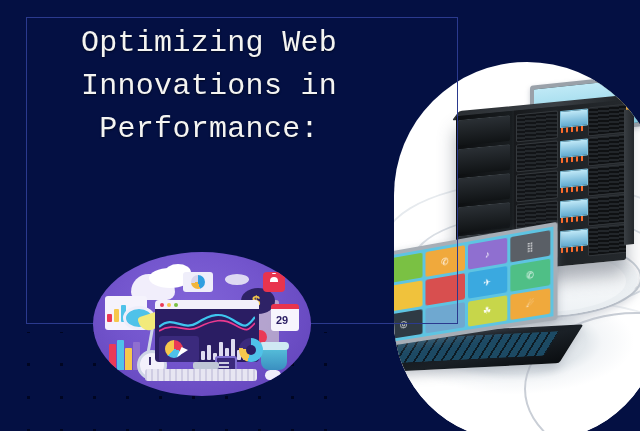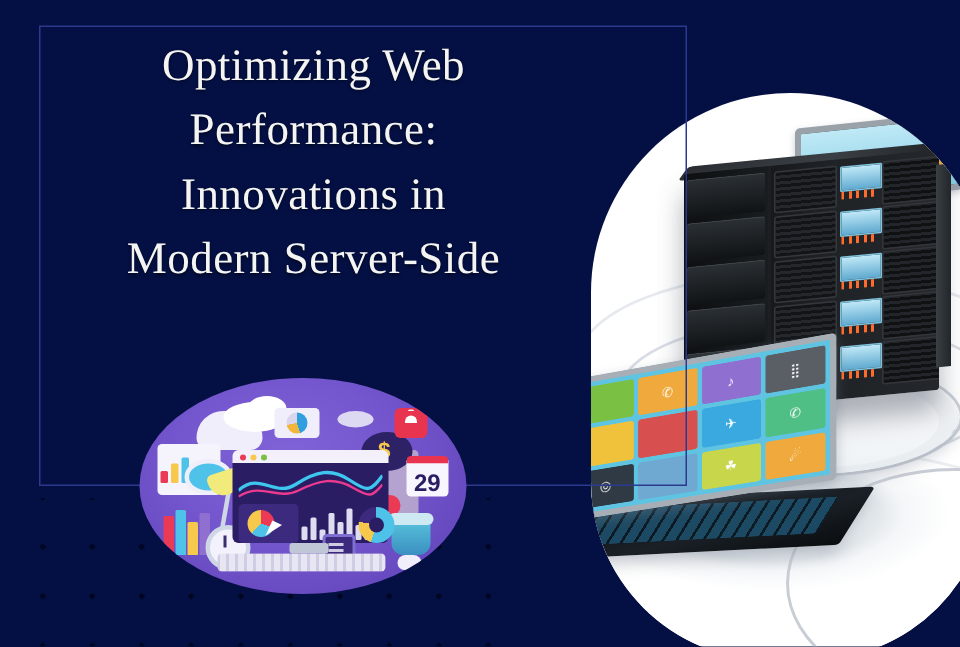--- a/index.html
+++ b/index.html
@@ -183,21 +183,21 @@
   .headline{
     position:absolute;left:18px;top:22px;width:382px;
     z-index:5;
     text-align:center;
     color:#f4f4f2;
     font-size:30px;
     line-height:43px;
     letter-spacing:.3px;
     text-shadow:0 1px 2px rgba(0,0,0,.55);
   }
-  .headline .ln{display:block;white-space:nowrap;}
+  .headline .ln{display:block;white-space:nowrap;font-family:Liberation Mono, monospace;}
 
   
   .illus{
     position:absolute;left:93px;top:252px;width:218px;height:144px;
     border-radius:50%;
     background:radial-gradient(ellipse at 45% 38%, #8164d8 0%, #7355cd 45%, #5d3fb4 100%);
     overflow:hidden;
     z-index:4;
   }
   .il{position:absolute;}
@@ -235,21 +235,21 @@
   .pie-top-c{left:98px;top:23px;width:14px;height:14px;border-radius:50%;
     background:conic-gradient(#2f9fe0 0 45%, #f2b63c 45% 72%, #d8d5ec 72% 100%);}
 
   .coin{left:148px;top:36px;width:34px;height:26px;background:#2e2266;border-radius:50%;}
   .coin b{position:absolute;left:11px;top:4px;color:#f6c84c;font-size:15px;font-weight:bold;font-family:"Liberation Sans",sans-serif;}
 
   .usr{left:170px;top:20px;width:22px;height:20px;background:#e8344e;border-radius:4px;}
   .usr i{position:absolute;left:7px;top:5px;width:8px;height:5px;border-radius:5px 5px 0 0;background:#fff;box-shadow:0 -6px 0 -2px #fff;}
 
   .cal{left:178px;top:52px;width:28px;height:22px;background:#f7f5fd;border-radius:3px;border-top:5px solid #e8344e;}
-  .cal span{position:absolute;left:5px;top:5px;font-size:16px;font-weight:bold;color:#2a1d63;font-family:"Liberation Sans",sans-serif;}
+  .cal span{position:absolute;left:5px;top:5px;font-size:11px;font-weight:bold;color:#2a1d63;font-family:"Liberation Sans",sans-serif;}
 
   .msg{left:142px;top:78px;width:32px;height:14px;background:#ea3a56;border-radius:7px;}
   .msg i{position:absolute;left:5px;top:5px;width:18px;height:2px;background:#fff;border-radius:1px;box-shadow:0 4px 0 -0.5px #fff;}
 
   .cup{left:168px;top:94px;width:26px;height:24px;background:linear-gradient(180deg,#59c4dd,#3a8fc0);border-radius:3px 3px 8px 8px;}
   .cup i{position:absolute;left:-2px;top:-4px;width:30px;height:8px;background:#cfe9f3;border-radius:4px;}
 
   .books{left:16px;top:88px;width:30px;height:30px;}
   .books i{position:absolute;bottom:0;width:7px;border-radius:1px 1px 0 0;display:block;}
 
@@ -375,23 +375,22 @@
         </div>
       </div>
 
     </div>
   </div>
 
   <div class="frame"></div>
 
   <div class="headline">
     <span class="ln">Optimizing Web</span>
+    <span class="ln">Innovations in</span>
     <span class="ln">Performance:</span>
-    <span class="ln">Innovations in</span>
-    <span class="ln">Modern Server-Side</span>
   </div>
 
   <div class="illus">
 
     <div class="il board"></div>
 
     <div class="il bigcloud"></div>
     <div class="il cloud2"></div>
     <div class="il cloud3"></div>
     <div class="il cloudsm"></div>

